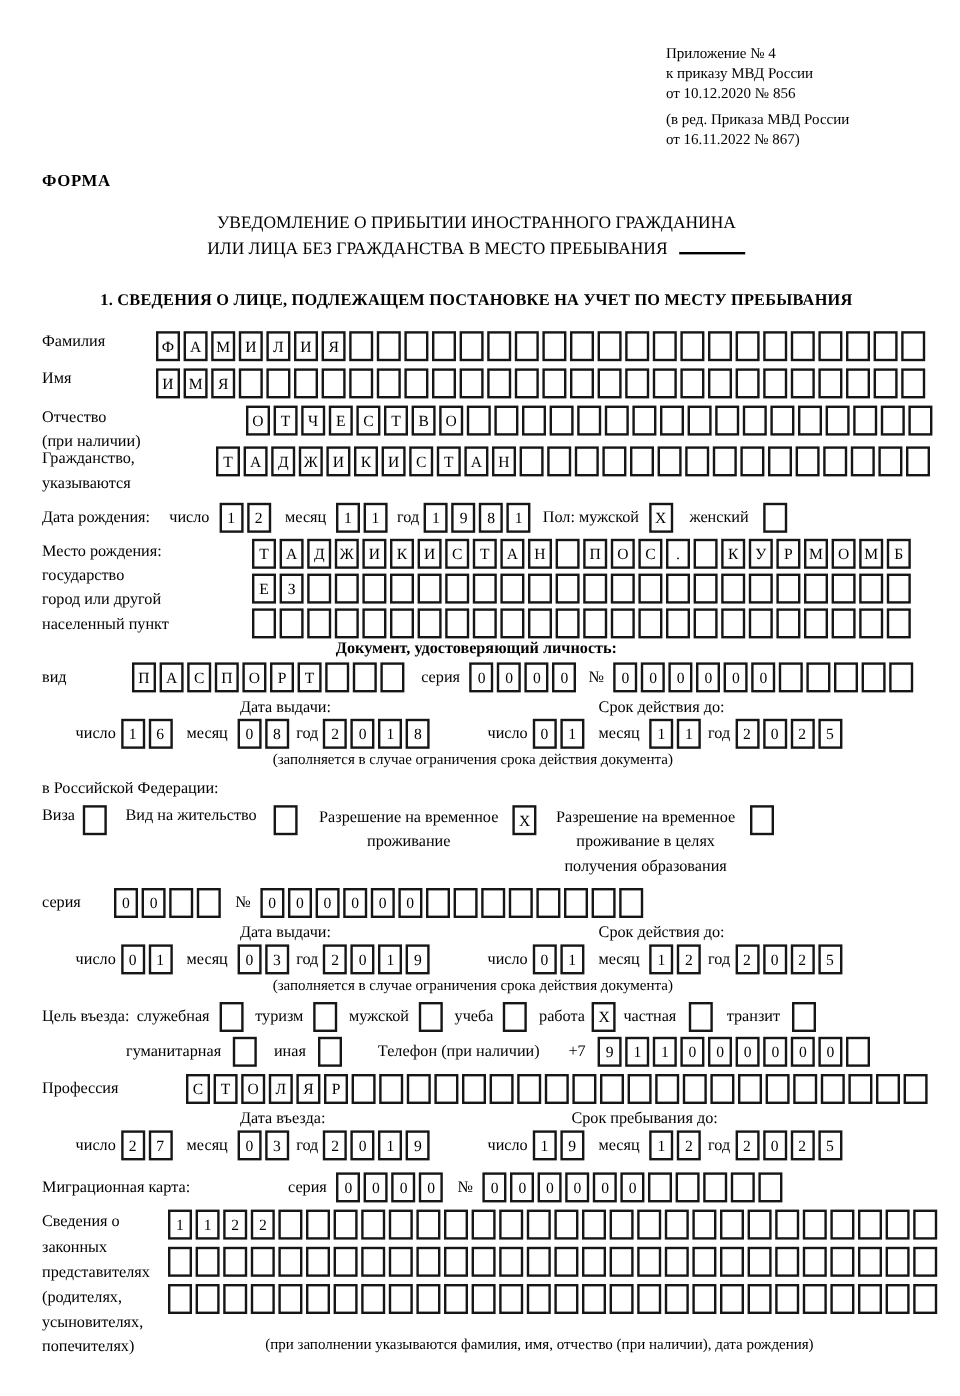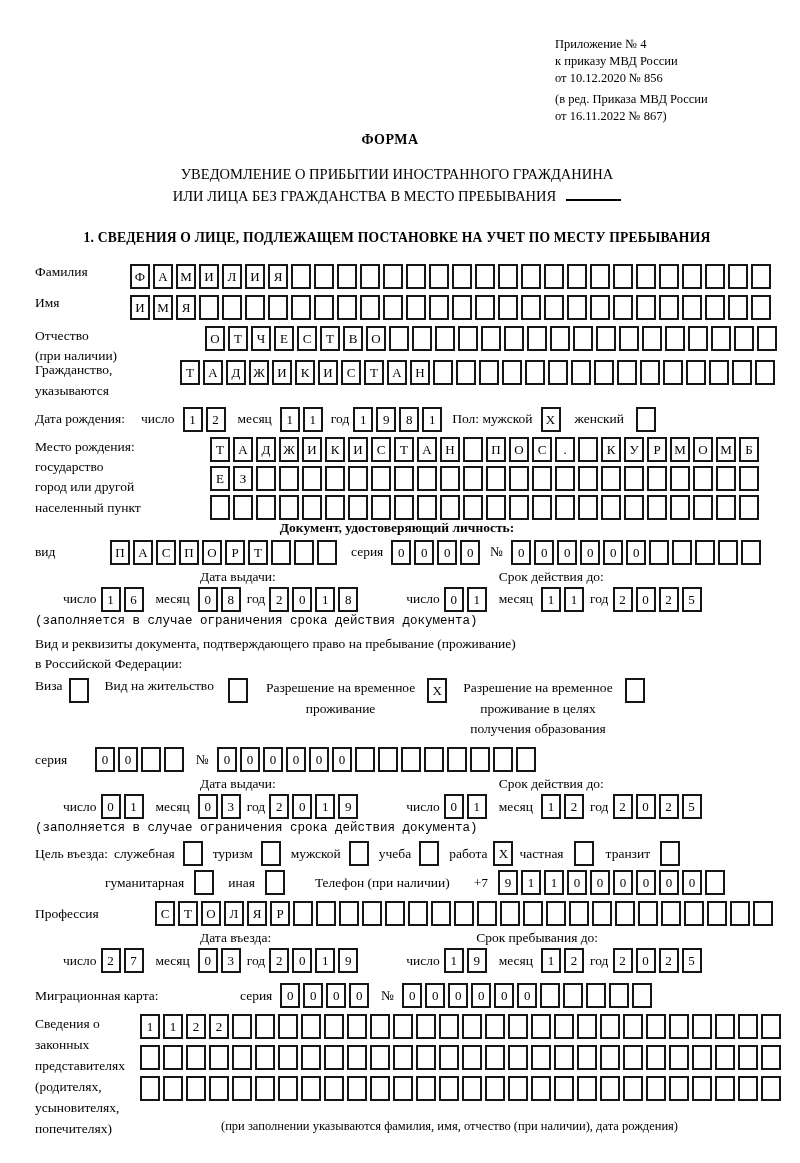--- a/index.html
+++ b/index.html
@@ -4,42 +4,42 @@
 <style>
   html,body{margin:0;padding:0;}
   body{
     width:800px;height:1163px;background:#ffffff;color:#000;
     font-family:"Liberation Serif","DejaVu Serif",serif;
     font-size:13.5px;overflow:hidden;
   }
   .page{box-sizing:border-box;width:800px;height:1163px;padding:36px 41px 0 35px;}
   .annex{margin-left:520px;font-size:12.5px;line-height:1.35;}
   .annex .edition{margin-top:4px;}
-  .forma{font-weight:bold;text-align:center;padding-right:14px;margin-top:8px;font-size:14px;letter-spacing:.5px;}
+  .forma{font-weight:bold;text-align:left;padding-right:14px;margin-top:20px;font-size:14px;letter-spacing:.5px;}
   .title{text-align:center;font-weight:normal;font-size:14.5px;margin-top:16px;line-height:1.5;}
   .blank{display:inline-block;width:55px;height:4px;border-bottom:2px solid #000;margin-left:10px;}
   .secheading{font-weight:bold;text-align:center;font-size:13.6px;margin-top:22px;letter-spacing:.2px;font-family:Liberation Serif, serif;}
   .row{display:flex;align-items:flex-start;}
   .row.vcenter{align-items:center;}
   .lbl{white-space:nowrap;}
   .lblcol{line-height:1.5;flex:none;}
   .cells{display:flex;gap:3px;flex:none;}
   .cell{
     width:20px;height:25px;border:2px solid #161616;box-sizing:border-box;
     display:flex;align-items:center;justify-content:center;
     font-size:13px;line-height:1;background:#fff;flex:none;
   }
   .cellstack{display:flex;flex-direction:column;gap:4px;}
   .cellstack7{display:flex;flex-direction:column;gap:6px;}
   .docheading{font-weight:bold;text-align:center;margin-top:0;font-size:13.5px;}
   .dp-headers{display:flex;margin-top:4px;}
   .dph1{margin-left:165px;}
   .dph2{margin-left:223px;}
   .dph2b{margin-left:205px;}
-  .note{text-align:left;font-size:12.5px;padding-right:6px;margin-top:2px;font-family:Liberation Mono, monospace;}
+  .note{text-align:center;font-size:12.5px;padding-right:6px;margin-top:2px;}
   .introp{margin-top:6px;line-height:1.5;}
   .lblblock{text-align:center;line-height:1.5;flex:none;}
   .repnote{text-align:center;font-size:12.5px;margin-top:12px;}
   .mt2{margin-top:2px}.mt4{margin-top:4px}.mt5{margin-top:5px}.mt6{margin-top:6px}
   .mt8{margin-top:8px}.mt10{margin-top:10px}.mt18{margin-top:18px}.mtm6{margin-top:-6px}
   .ml4{margin-left:4px}.ml6{margin-left:6px}.ml8{margin-left:8px}.ml10{margin-left:10px}
   .ml12{margin-left:12px}.ml14{margin-left:14px}.ml16{margin-left:16px}.ml18{margin-left:18px}.ml24{margin-left:24px}.ml28{margin-left:28px}.ml30{margin-left:30px}
   .ml40{margin-left:40px}.ml48{margin-left:48px}.ml70{margin-left:70px}
   .w60{width:60px;flex:none}.w75{width:75px;flex:none}.w95{width:95px;flex:none}
   .w105{width:105px;flex:none}.w120{width:120px;flex:none}.w145{width:145px;flex:none}
@@ -399,21 +399,20 @@
     <span class="cells ml4">
         <span class="cell">2</span>
         <span class="cell">0</span>
         <span class="cell">2</span>
         <span class="cell">5</span>
       </span>
   </div>
   <div class="note">(заполняется в случае ограничения срока действия документа)</div>
 
   <div class="introp">
-    <div>Вид и реквизиты документа, подтверждающего право на пребывание (проживание)</div>
     <div>в Российской Федерации:</div>
   </div>
 
   <div class="row mt4">
     <span class="lbl">Виза</span>
     <span class="cells ml6">
         <span class="cell"></span>
       </span>
     <span class="lbl ml16">Вид на жительство</span>
     <span class="cells ml14">

